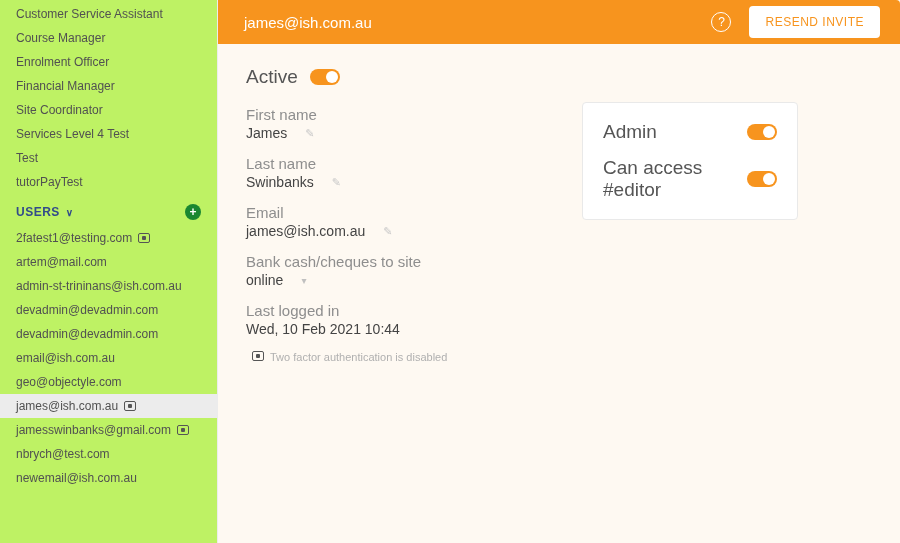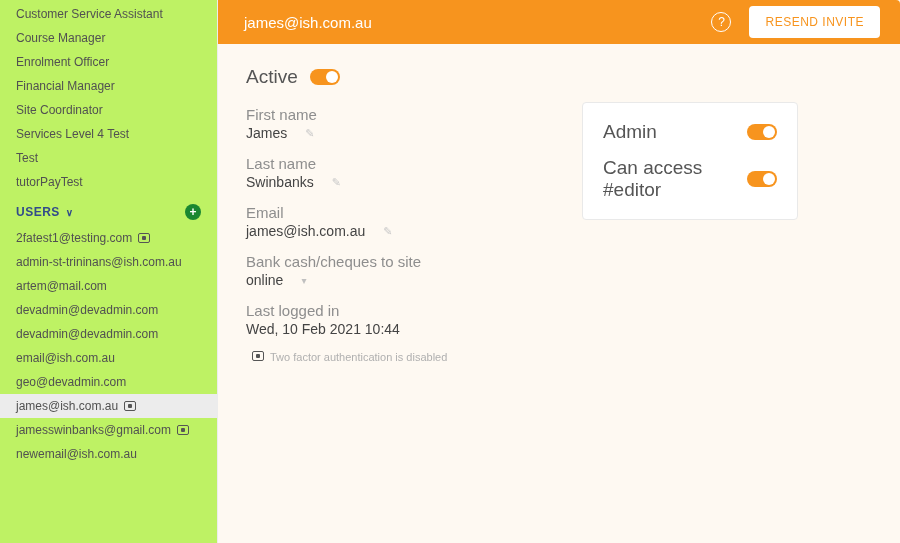--- a/index.html
+++ b/index.html
@@ -66,28 +66,29 @@
   <div class="section-header">
     <div class="section-title">
       <span>USERS</span>
       <span class="chev">∨</span>
     </div>
     <div class="add-circle">+</div>
   </div>
 
   <div id="users-list">
       <div class="side-item"><span>2fatest1@testing.com</span><span class="two-fa-badge"></span></div>
+      <div class="side-item"><span>artem@mail.com</span></div>
       <div class="side-item"><span>admin-st-trininans@ish.com.au</span></div>
-      <div class="side-item"><span>artem@mail.com</span></div>
       <div class="side-item"><span>devadmin@devadmin.com</span></div>
       <div class="side-item"><span>devadmin@devadmin.com</span></div>
       <div class="side-item"><span>email@ish.com.au</span></div>
-      <div class="side-item"><span>geo@devadmin.com</span></div>
+      <div class="side-item"><span>geo@objectyle.com</span></div>
       <div class="side-item selected"><span>james@ish.com.au</span><span class="two-fa-badge"></span></div>
       <div class="side-item"><span>jamesswinbanks@gmail.com</span><span class="two-fa-badge"></span></div>
+      <div class="side-item"><span>nbrych@test.com</span></div>
       <div class="side-item"><span>newemail@ish.com.au</span></div>
       <div class="side-item"></div>
     </div>
 </div>
 
 <div class="main">
   <div class="header">
     <div class="header-title">james@ish.com.au</div>
     <div class="help-icon">?</div>
     <button class="resend-btn">RESEND INVITE</button>

